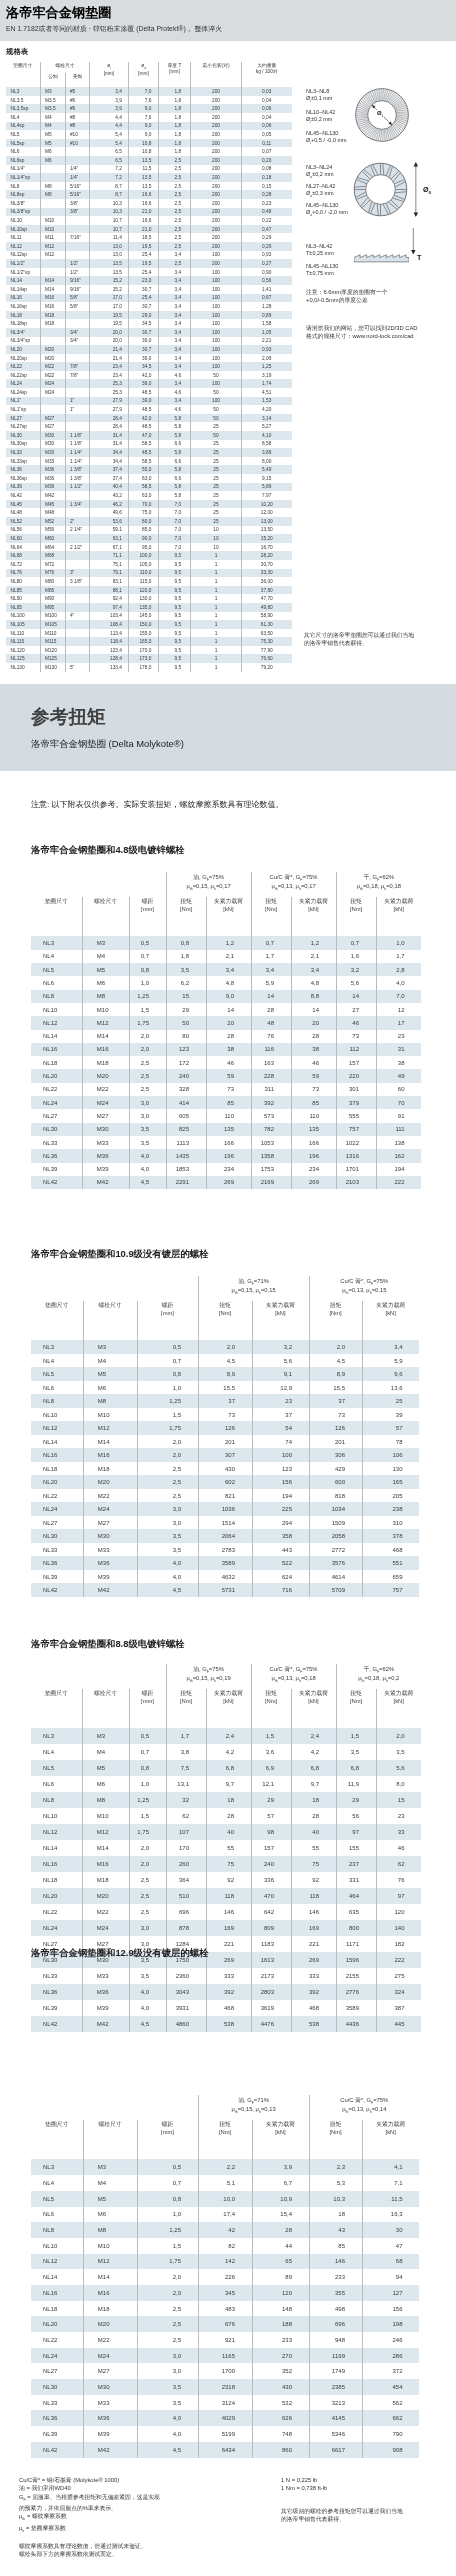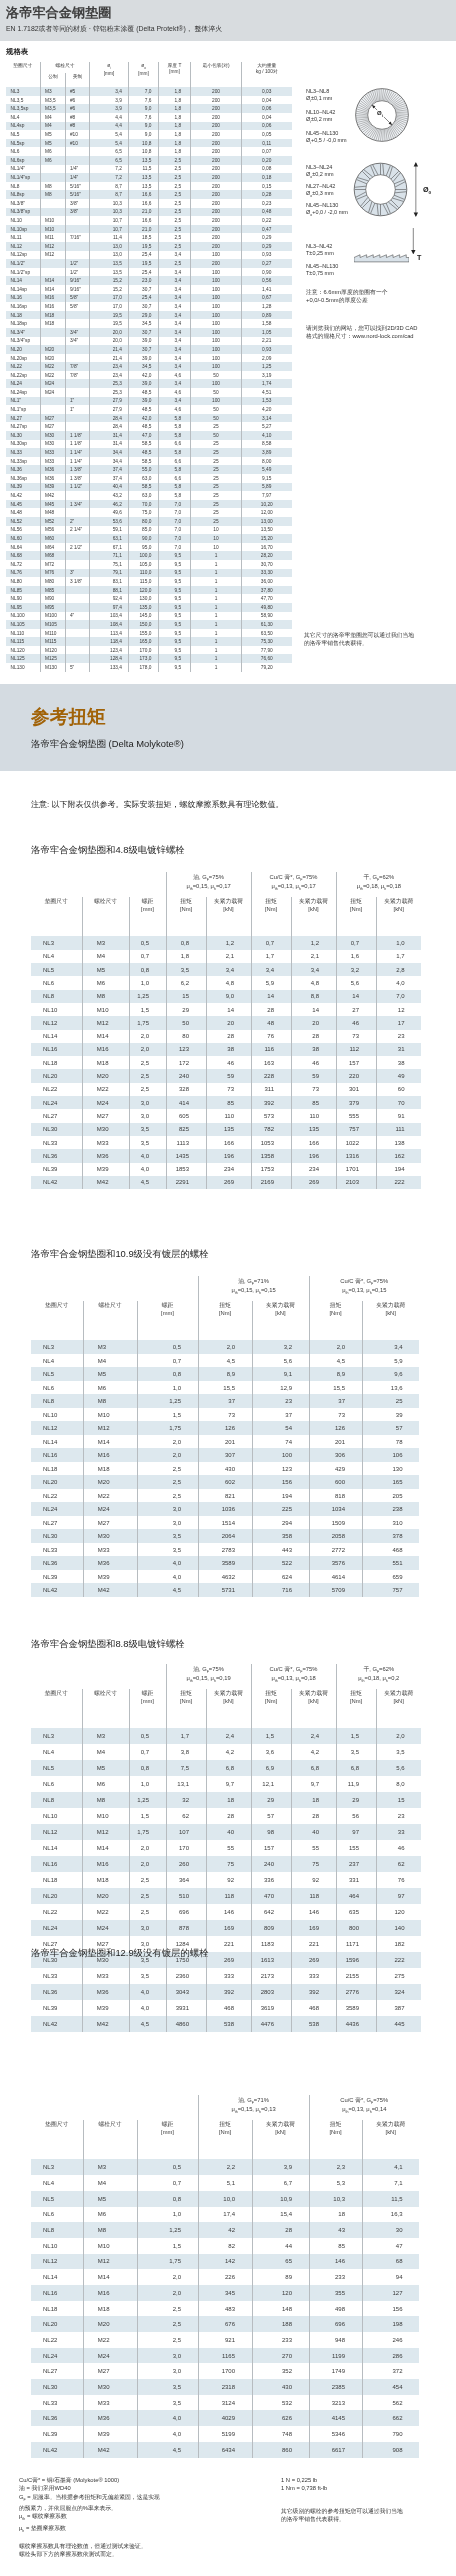--- a/index.html
+++ b/index.html
@@ -1,21 +1,21 @@
 <!DOCTYPE html>
 <html style="font-size:8.8px"><head>
 <meta charset="utf-8">
 <style>
   html,body { margin:0; padding:0; background:#fff; }
   .page { position:relative; width:457px; height:2576px; background:#fff;
           font-family:"Liberation Sans",sans-serif; color:#3a3a3a; overflow:hidden; }
 
   
   .top-band { position:absolute; left:0; top:0; width:457px; height:41px; background:#d8dcdf; }
-  .top-title { position:absolute; left:6px; top:4.4px; font-size:13.2px; font-weight:bold; color:#404040; }
+  .top-title { position:absolute; left:6px; top:4.4px; font-size:13.2px; font-weight:bold; color:#000000; }
   .top-subtitle { position:absolute; left:6px; top:24px; font-size:6.9px; color:#333; }
 
   .spec-heading { position:absolute; left:6px; top:47px; font-size:7.4px; font-weight:bold; color:#222; }
 
   
   .spec-table { position:absolute; left:5.5px; top:62px; border-collapse:collapse; table-layout:fixed; }
   .spec-table th { font-weight:normal; font-size:4.8px; color:#3a3a3a; text-align:center;
                    vertical-align:top; padding:1.1px 0.6px 0.6px; line-height:1.25; }
   .spec-table td { font-size:4.8px; color:#3a3a3a; padding:0 1.1px; }
   .spec-table th, .spec-table td { border-left:0.6px solid #b7bcc0; }
@@ -33,26 +33,26 @@
 
   
   .rlabel { position:absolute; font-size:5.5px; line-height:7.4px; color:#333; white-space:nowrap; }
   .rnote  { position:absolute; font-size:5.8px; line-height:8.3px; color:#333; white-space:pre-line; }
   .dim-label { position:absolute; font-size:7.2px; font-weight:bold; color:#222; }
   .di-label { position:absolute; font-size:6px; font-weight:bold; color:#222; background:rgba(255,255,255,.85); padding:0 1.1px; }
   svg { display:block; }
 
   
   .section-band { position:absolute; left:0; top:684px; width:457px; height:87px; background:#d4dbe1; }
-  .band-title { position:absolute; left:31px; top:20px; font-size:18.7px; font-weight:bold; color:#a16207; }
+  .band-title { position:absolute; left:31px; top:20px; font-size:18.7px; font-weight:bold; color:#404040; }
   .band-subtitle { position:absolute; left:31px; top:54px; font-size:9.4px; color:#222; }
 
   .notice { position:absolute; left:31px; top:799px; font-size:8px; color:#222; }
 
-  .tq-heading { position:absolute; left:31px; font-size:9.4px; font-weight:normal; color:#1d1d1d; }
+  .tq-heading { position:absolute; left:31px; font-size:9.4px; font-weight:bold; color:#1d1d1d; }
 
   .torque { position:absolute; left:31px; border-collapse:collapse; table-layout:fixed; }
   .torque th { font-weight:normal; font-size:5.8px; color:#3a3a3a; text-align:center;
                vertical-align:top; line-height:1.35; padding:1.1px 1.1px; }
   .torque td { font-size:6px; color:#3a3a3a; padding:0 1.1px; }
   .torque th, .torque td { border-left:0.6px solid #b7bcc0; }
   .torque .nobl, .torque td:first-child { border-left:none; }
   .torque thead tr:first-child th { height:22px; padding-top:2.2px; }
   .torque thead tr:last-child th { height:37px; padding-top:1.1px; }
   .torque td:nth-child(1) { padding-left:12px; }

